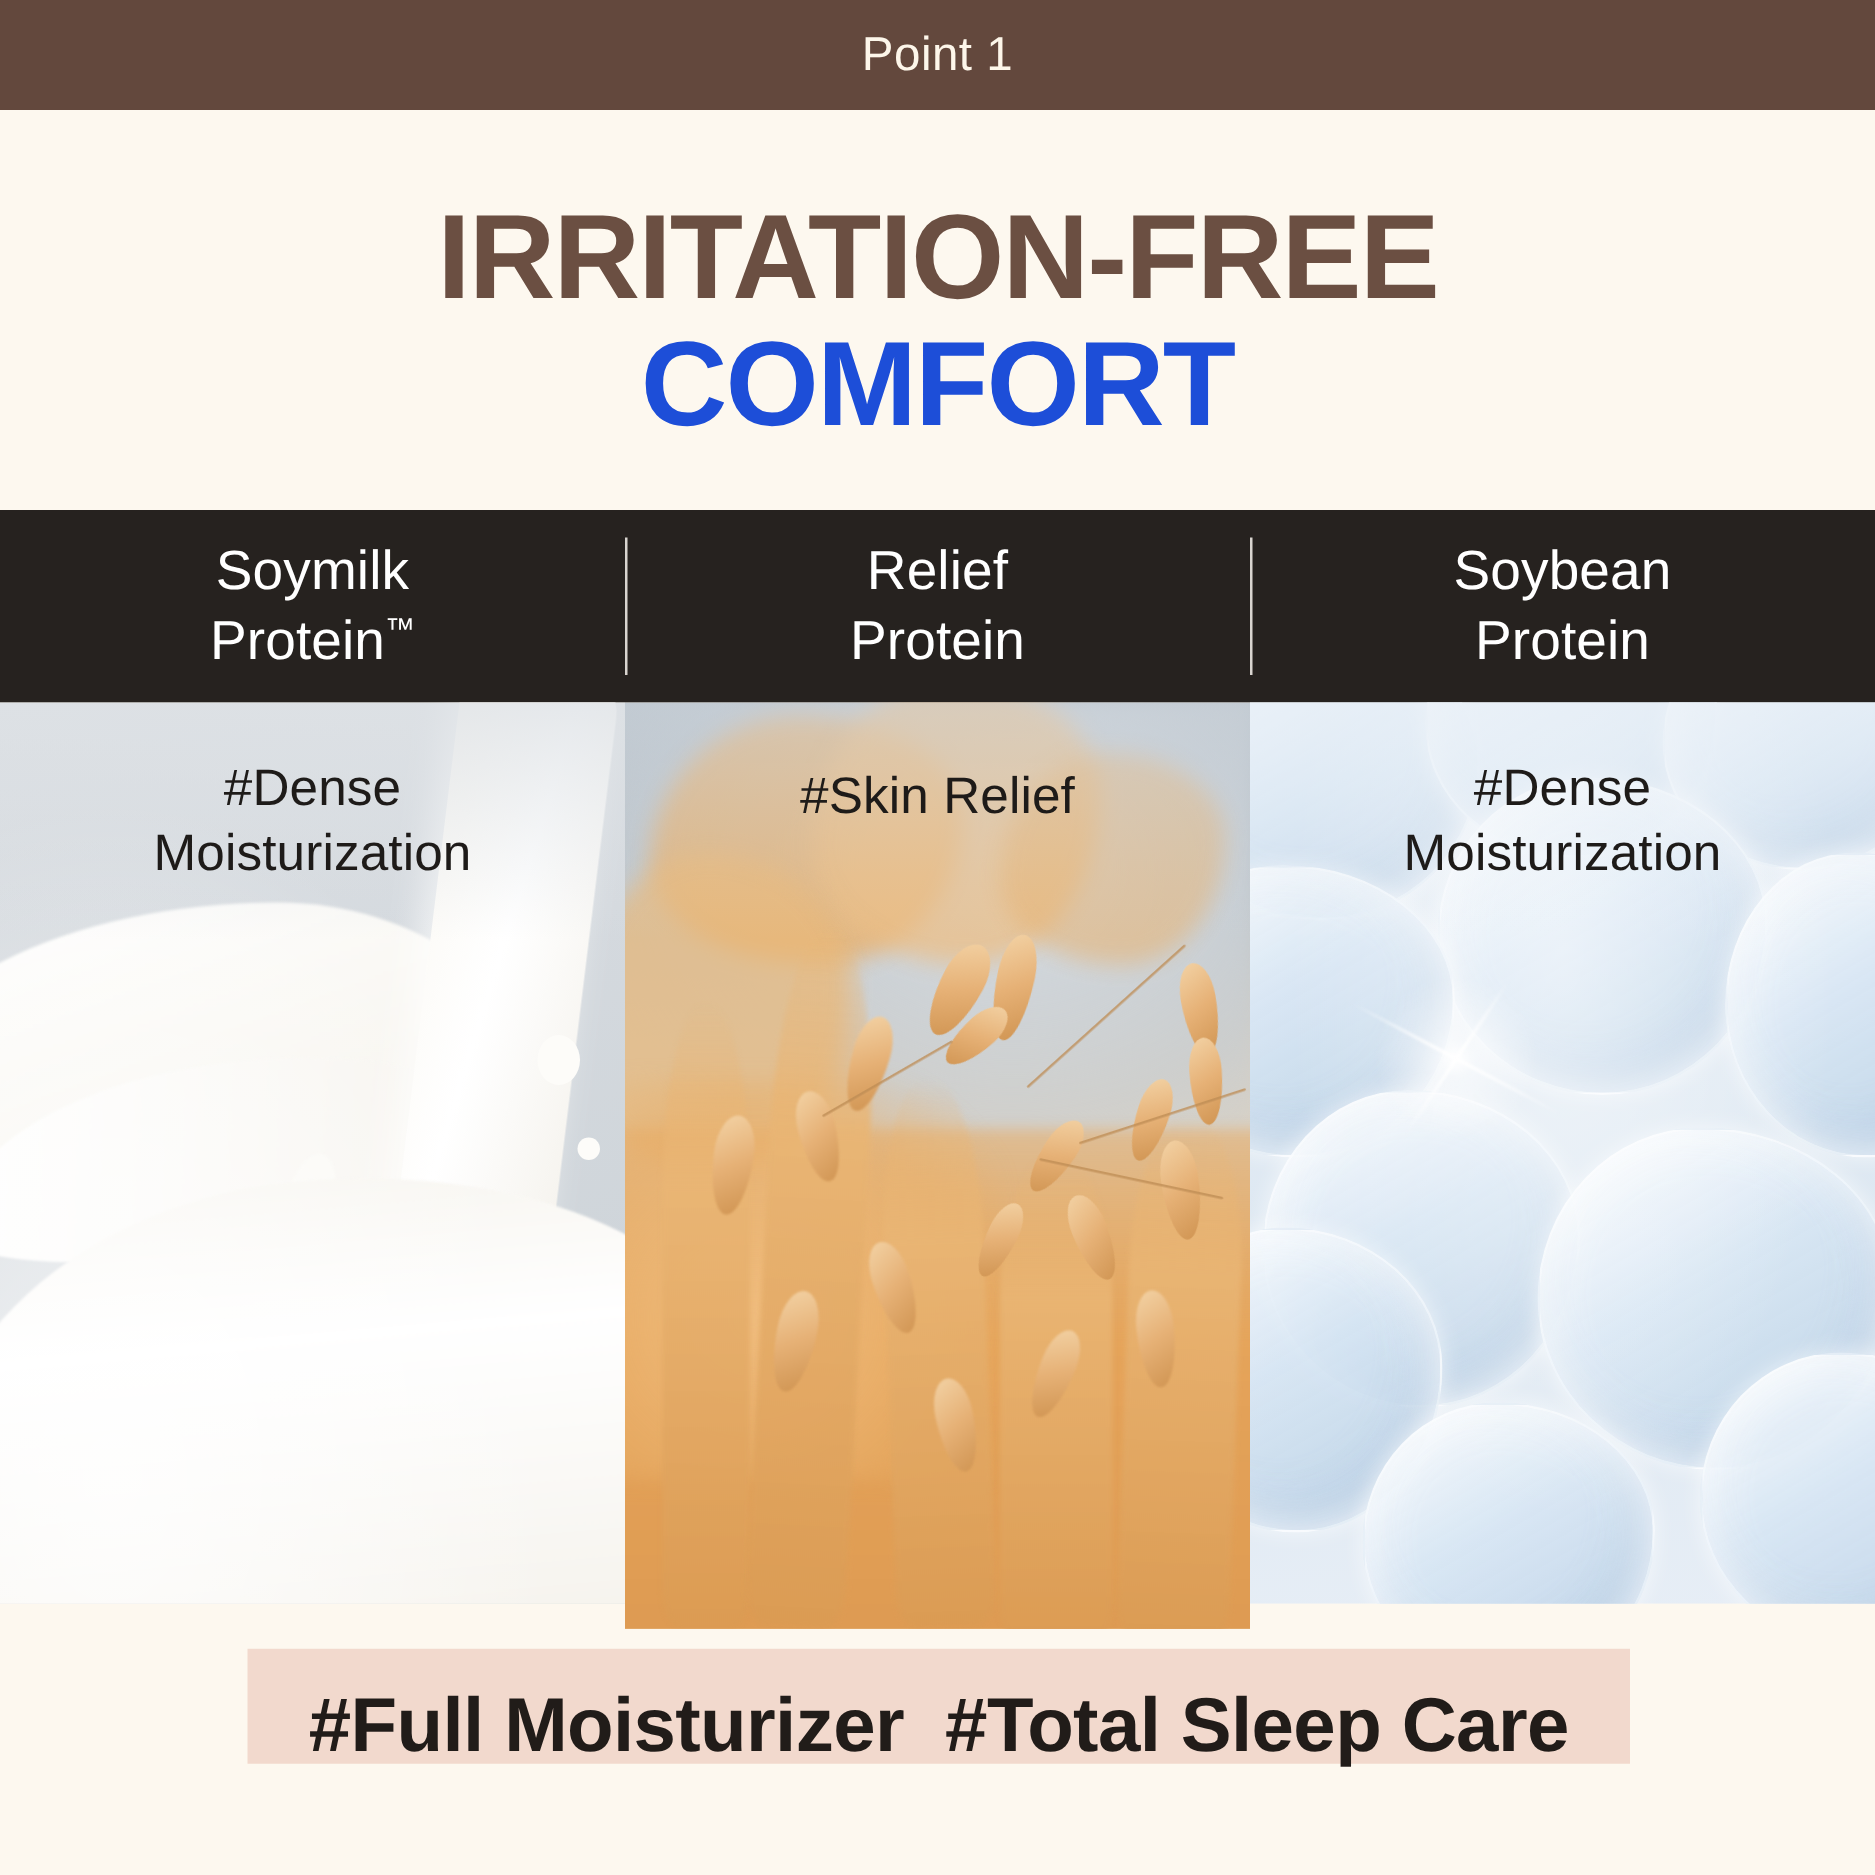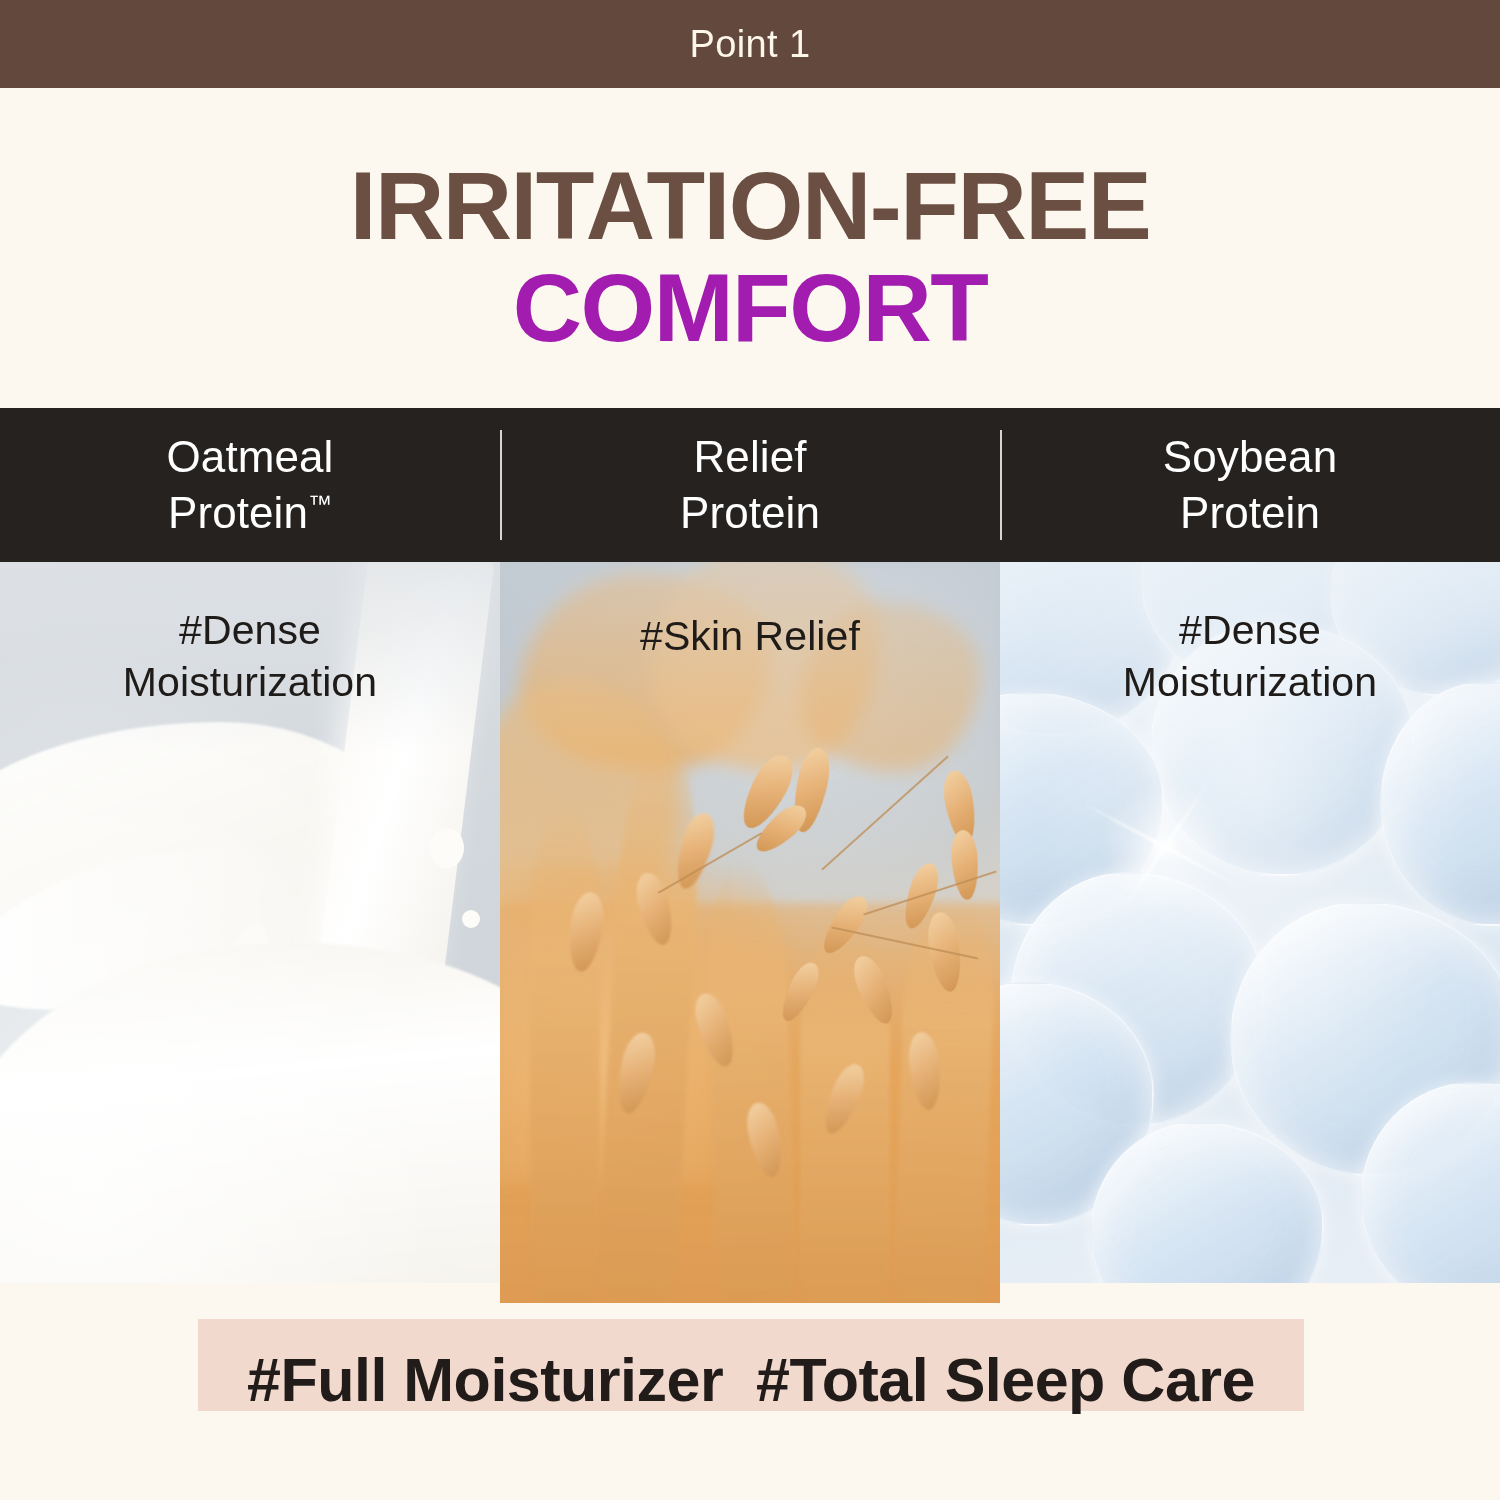--- a/index.html
+++ b/index.html
@@ -55,21 +55,21 @@
     box-sizing: border-box;
   }
   .headline-line {
     font-size: 96px;
     font-weight: 700;
     letter-spacing: -1.5px;
     line-height: 1.06;
     white-space: nowrap;
   }
   .headline-line.l1 { color: #6b4f42; }
-  .headline-line.l2 { color: #a21caf; }
+  .headline-line.l2 { color: #1d4ed8; }
 
   
   .ingredient-bar {
     position: absolute;
     left: 0; top: 408px;
     width: 1500px;
     height: 154px;
     background: #26221f;
     display: flex;
   }
@@ -335,21 +335,21 @@
   </div>
 
   <div class="headline-block">
     <div class="headline-line l1">IRRITATION-FREE</div>
     <div class="headline-line l2">COMFORT</div>
   </div>
 
   <div class="ingredient-bar">
     <div class="ingredient-cell">
       <div class="ingredient-name">
-        <span>Oatmeal</span><br>
+        <span>Soymilk</span><br>
         <span>Protein</span><span class="tm">™</span>
       </div>
     </div>
     <div class="ingredient-cell">
       <div class="ingredient-name">
         <span>Relief</span><br>
         <span>Protein</span>
       </div>
     </div>
     <div class="ingredient-cell">

